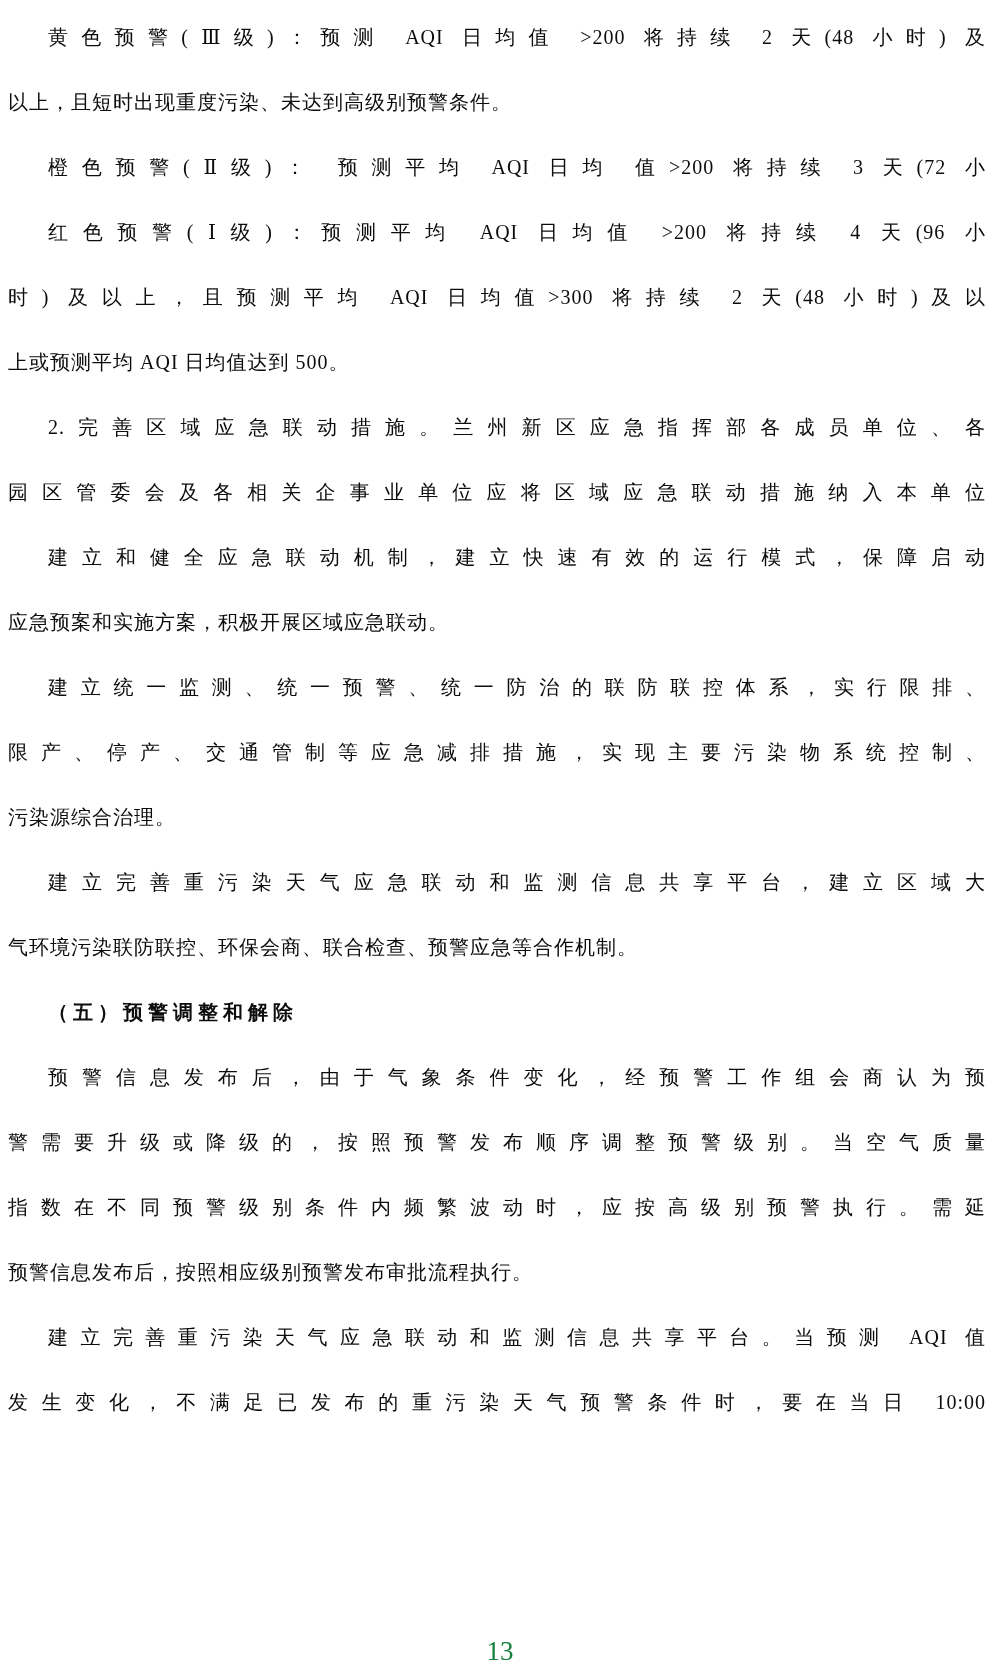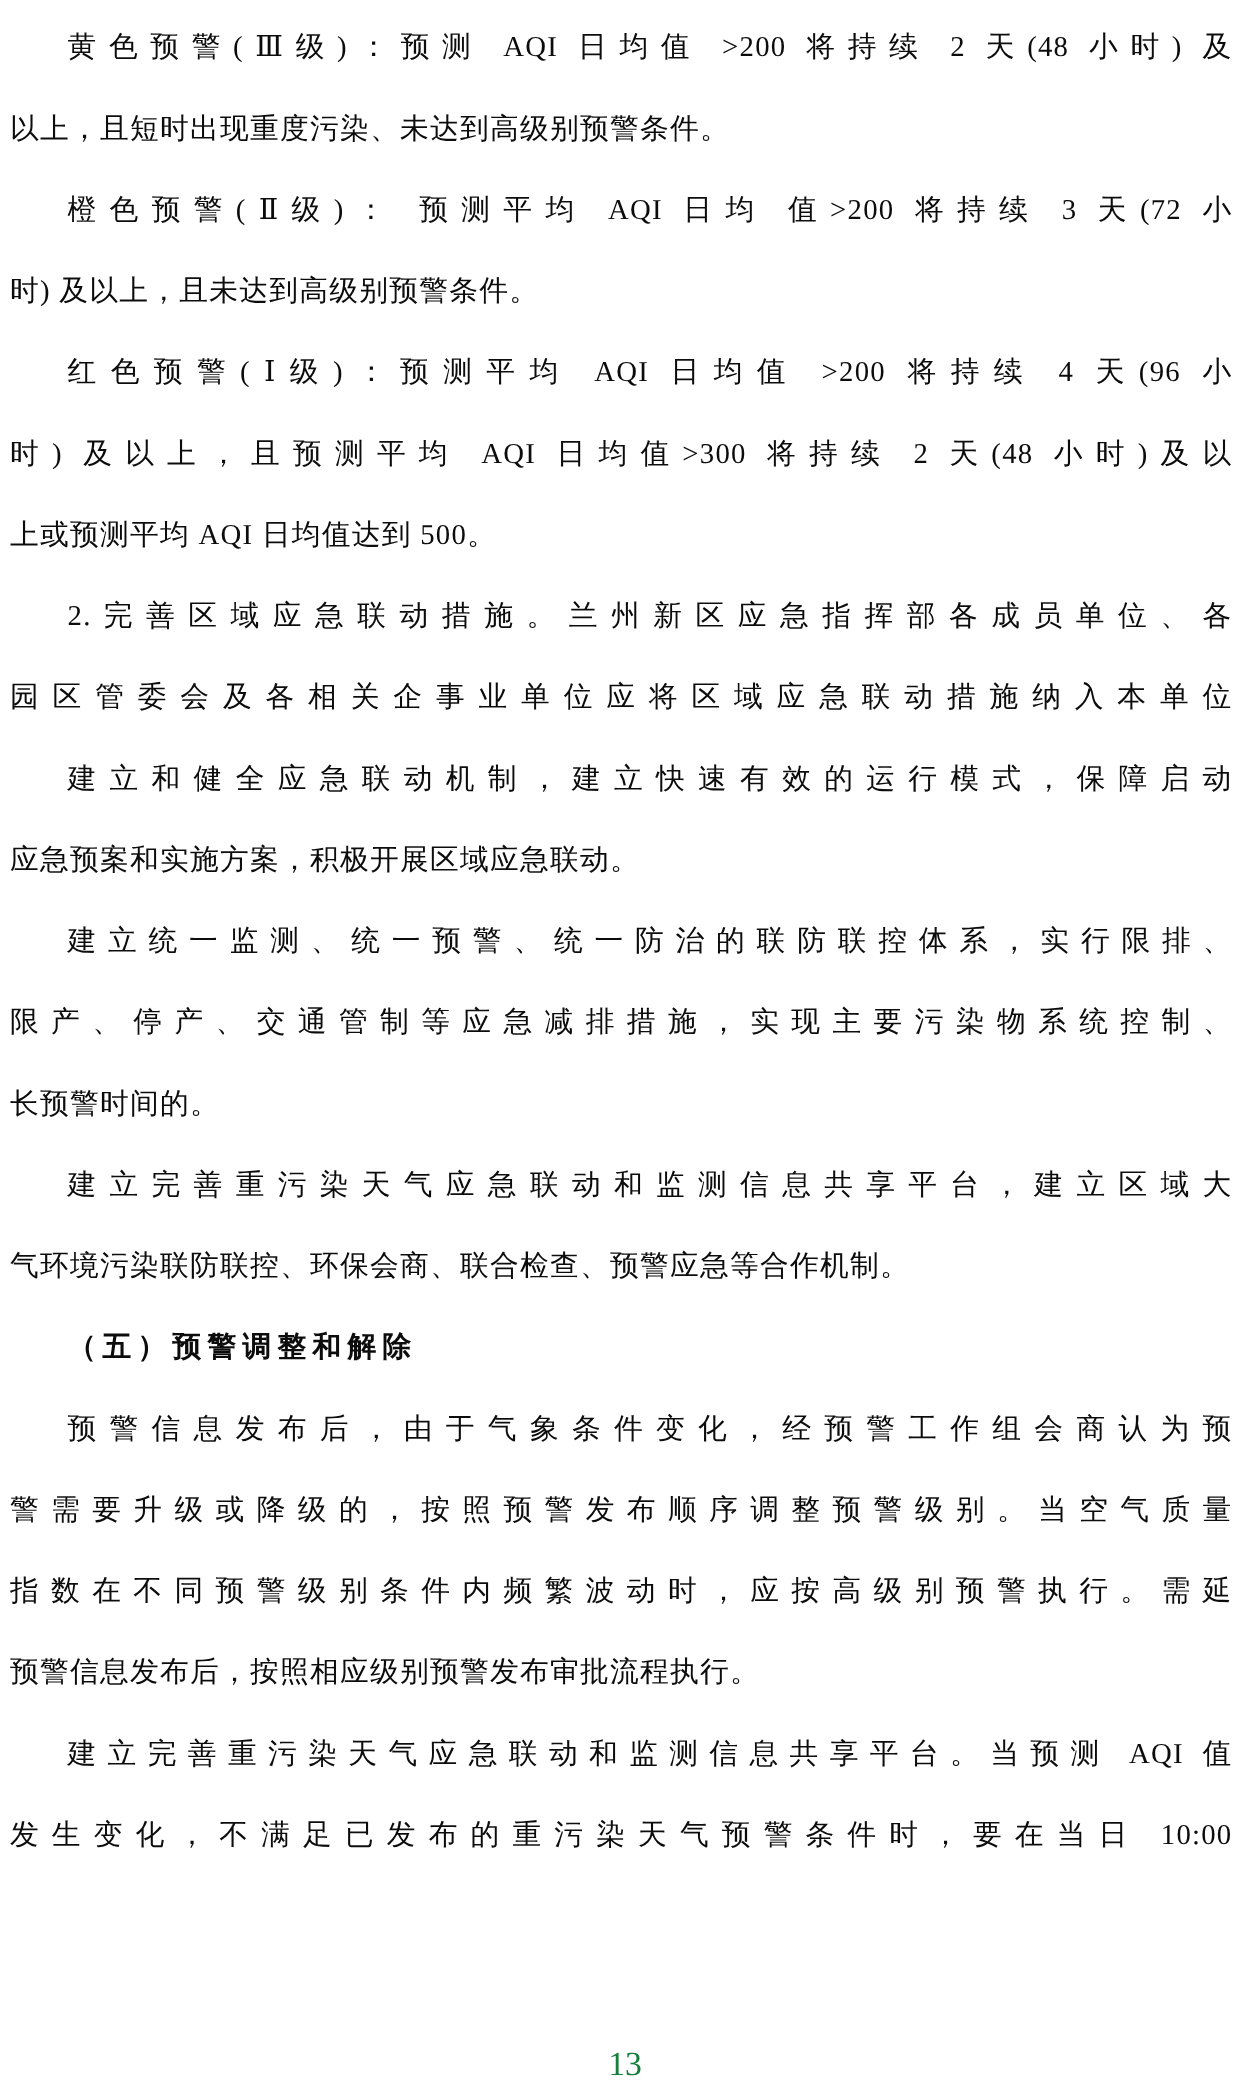--- a/index.html
+++ b/index.html
@@ -18,21 +18,21 @@
     inset: 0;
     background: #ffffff;
   }
   .doc-body {
     position: absolute;
     top: 5px;
     left: 8px;
     width: 978px;
   }
   .line {
-    font-size: 23px;
+    font-size: 20px;
     letter-spacing: 1px;
     line-height: 65px;
     height: 65px;
     overflow: hidden;
     text-align: justify;
     text-align-last: justify;
     white-space: normal;
   }
   .line.last {
     text-align-last: left;
@@ -58,31 +58,30 @@
   }
 </style>
 </head>
 <body>
 
 <div class="doc-page">
   <div class="doc-body">
       <div class="line indent">黄色预警(Ⅲ级)：预测 AQI 日均值 &gt;200 将持续 2 天(48 小时) 及</div>
       <div class="line last">以上，且短时出现重度污染、未达到高级别预警条件。</div>
       <div class="line indent">橙色预警(Ⅱ级)： 预测平均 AQI 日均 值&gt;200 将持续 3 天(72 小</div>
-      <div class="line last">时) 及以上，且未达到高级别预警条件。</div>
       <div class="line indent">红色预警(Ⅰ级)：预测平均 AQI 日均值 &gt;200 将持续 4 天(96 小</div>
       <div class="line">时) 及以上，且预测平均 AQI 日均值&gt;300 将持续 2 天(48 小时)及以</div>
       <div class="line last">上或预测平均 AQI 日均值达到 500。</div>
       <div class="line indent">2.完善区域应急联动措施。兰州新区应急指挥部各成员单位、各</div>
       <div class="line">园区管委会及各相关企事业单位应将区域应急联动措施纳入本单位</div>
       <div class="line indent">建立和健全应急联动机制，建立快速有效的运行模式，保障启动</div>
       <div class="line last">应急预案和实施方案，积极开展区域应急联动。</div>
       <div class="line indent">建立统一监测、统一预警、统一防治的联防联控体系，实行限排、</div>
       <div class="line">限产、停产、交通管制等应急减排措施，实现主要污染物系统控制、</div>
-      <div class="line last">长预警时间的。</div>
+      <div class="line last">污染源综合治理。</div>
       <div class="line indent">建立完善重污染天气应急联动和监测信息共享平台，建立区域大</div>
       <div class="line last">气环境污染联防联控、环保会商、联合检查、预警应急等合作机制。</div>
       <div class="line indent last heading">（五）预警调整和解除</div>
       <div class="line indent">预警信息发布后，由于气象条件变化，经预警工作组会商认为预</div>
       <div class="line">警需要升级或降级的，按照预警发布顺序调整预警级别。当空气质量</div>
       <div class="line">指数在不同预警级别条件内频繁波动时，应按高级别预警执行。需延</div>
       <div class="line last">预警信息发布后，按照相应级别预警发布审批流程执行。</div>
       <div class="line indent">建立完善重污染天气应急联动和监测信息共享平台。当预测 AQI 值</div>
       <div class="line">发生变化，不满足已发布的重污染天气预警条件时，要在当日 10:00</div>
     </div>

